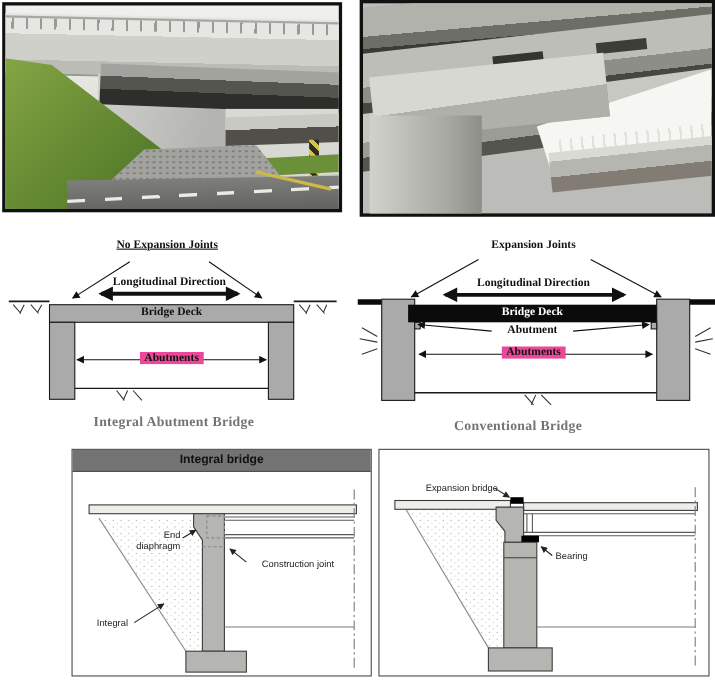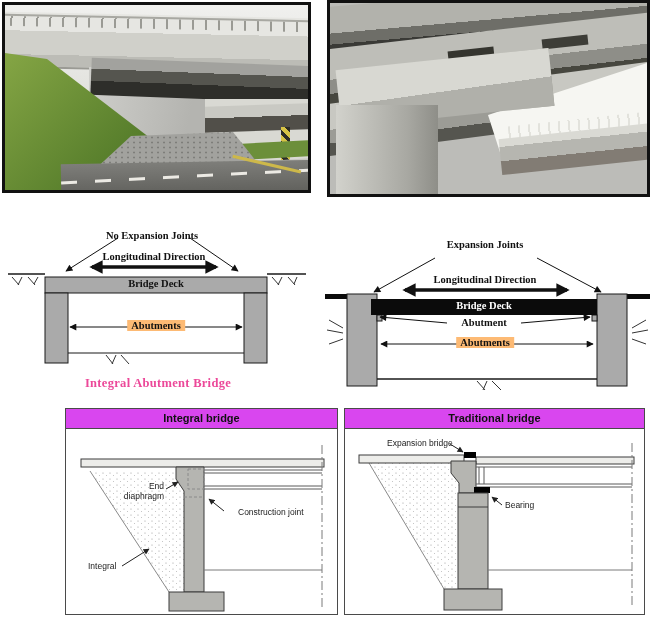--- a/index.html
+++ b/index.html
@@ -57,28 +57,28 @@
       background:linear-gradient(178deg,#d8d8d2 0 55%,#b0b0aa 55%),linear-gradient(90deg,rgba(0,0,0,0) 70%,#96968e);}
   .p2-col{left:6px;top:102px;width:102px;height:92px;
       background:linear-gradient(90deg,#d2d2cc,#a8a8a2 70%,#8e8e88);}
   .p2-shadow1{left:118px;top:46px;width:46px;height:10px;transform:rotate(-6deg);background:#35352f;}
   .p2-shadow2{left:212px;top:34px;width:46px;height:10px;transform:rotate(-6deg);background:#3d3d37;}
 
   
   .diagram{position:absolute;}
   .dia-label{position:absolute;font:bold 10.5px "Liberation Serif",serif;color:#111;
       white-space:nowrap;transform:translateX(-50%);}
-  .dia-label.onwhite{background:#fdba74;padding:0 4px;}
-  .dia-caption{position:absolute;font:bold 12.5px "Liberation Serif",serif;color:#ec4899;
+  .dia-label.onwhite{background:#ec4899;padding:0 4px;}
+  .dia-caption{position:absolute;font:bold 12.5px "Liberation Serif",serif;color:#737373;
       white-space:nowrap;transform:translateX(-50%);letter-spacing:.3px;}
   .deck-text-white{color:#fff;}
 
   
   .panel{position:absolute;border:1px solid #4a4a4a;background:#fff;}
-  .panel-header{height:19px;background:#d946ef;border-bottom:1px solid #4a4a4a;text-align:center;
+  .panel-header{height:19px;background:#737373;border-bottom:1px solid #4a4a4a;text-align:center;
       font:bold 11px/19px "Liberation Sans",sans-serif;color:#111;}
   .draw-label{position:absolute;font:8.5px/10px "Liberation Sans",sans-serif;color:#222;white-space:nowrap;}
   svg{display:block;}
 </style>
 </head>
 <body>
 
 <div class="canvas">
 
   <div class="photo p1">
@@ -137,28 +137,28 @@
         <path d="M12,65 l7,8 M22,65 l-4,8 M28,65 l7,8 M38,65 l-4,7"></path>
         <path d="M272,65 l7,8 M282,65 l-4,8 M288,65 l7,8 M297,65 l-3,7"></path>
         <path d="M106,143 l7,9 M116,143 l-4,9 M121,143 l8,9"></path>
       </g>
       <rect x="45" y="65" width="222" height="16" fill="#aaaaaa" stroke="#1a1a1a"></rect>
       <rect x="45" y="81" width="23" height="70" fill="#aaaaaa" stroke="#1a1a1a"></rect>
       <rect x="244" y="81" width="23" height="70" fill="#aaaaaa" stroke="#1a1a1a"></rect>
       <line x1="70" y1="115" x2="242" y2="115" stroke="#111" stroke-width="1" marker-start="url(#ahL)" marker-end="url(#ahL)"></line>
       <line x1="68" y1="141" x2="244" y2="141" stroke="#1a1a1a" stroke-width="1.2"></line>
     </svg>
-    <div class="dia-label" style="left:152px;top:18px;">No Expansion Joints</div>
+    <div class="dia-label" style="left:152px;top:5px;text-decoration:underline;">No Expansion Joints</div>
     <div class="dia-label" style="left:154px;top:39px;">Longitudinal Direction</div>
     <div class="dia-label" style="left:156px;top:66px;">Bridge Deck</div>
     <div class="dia-label onwhite" style="left:156px;top:108px;">Abutments</div>
     <div class="dia-caption" style="left:158px;top:164px;">Integral Abutment Bridge</div>
   </div>
 
-  <div class="diagram" style="left:325px;top:210px;width:325px;height:198px;margin-top:22px;">
+  <div class="diagram" style="left:325px;top:210px;width:325px;height:198px;">
     <svg width="325" height="198" viewBox="0 0 325 198">
       <defs>
         <marker id="ahR" viewBox="0 0 10 10" refX="9" refY="5" markerWidth="9" markerHeight="7" orient="auto-start-reverse">
             <path d="M0,0 L10,5 L0,10 Z" fill="#111"></path>
           </marker>
         <marker id="ahRT" viewBox="0 0 10 10" refX="8" refY="5" markerWidth="4.6" markerHeight="3.8" orient="auto-start-reverse">
             <path d="M0,0 L10,5 L0,10 Z" fill="#111"></path>
           </marker>
       </defs>
       <g stroke="#111" stroke-width="1" fill="none">
@@ -185,20 +185,21 @@
         <path d="M4,88 l14,8 M2,98 l16,3 M4,112 l14,-5"></path>
         <path d="M321,88 l-14,8 M323,98 l-16,3 M321,112 l-14,-5"></path>
         <path d="M152,149 l8,9 M162,149 l-4,9 M167,149 l9,9"></path>
       </g>
     </svg>
     <div class="dia-label" style="left:160px;top:7px;">Expansion Joints</div>
     <div class="dia-label" style="left:160px;top:42px;">Longitudinal Direction</div>
     <div class="dia-label deck-text-white" style="left:159px;top:68px;">Bridge Deck</div>
     <div class="dia-label" style="left:159px;top:85px;background:#fff;padding:0 3px;">Abutment</div>
     <div class="dia-label onwhite" style="left:160px;top:105px;">Abutments</div>
+    <div class="dia-caption" style="left:146px;top:170px;">Conventional Bridge</div>
   </div>
 
   <div class="panel" style="left:65px;top:408px;width:271px;height:205px;">
     <div class="panel-header">Integral bridge</div>
     <svg class="abs" style="left:0;top:20px;" width="271" height="184" viewBox="0 0 271 184">
       <defs>
         <pattern id="stipL" width="7" height="6" patternUnits="userSpaceOnUse">
           <circle cx="2" cy="2" r="0.6" fill="#9a9a9a"></circle>
             <circle cx="5.5" cy="4.5" r="0.5" fill="#b4b4b4"></circle>
         </pattern>
@@ -229,21 +230,20 @@
     </svg>
     <div class="draw-label" style="left:48px;top:72px;width:50px;text-align:right;">
       <div>End</div>
       <div>diaphragm</div>
     </div>
     <div class="draw-label" style="left:172px;top:98px;">Construction joint</div>
     <div class="draw-label" style="left:22px;top:152px;">Integral</div>
   </div>
 
   <div class="panel" style="left:344px;top:408px;width:299px;height:205px;">
-    <div class="panel-header">Traditional bridge</div>
     <svg class="abs" style="left:0;top:20px;" width="299" height="184" viewBox="0 0 299 184">
       <defs>
         <pattern id="stipR" width="7" height="6" patternUnits="userSpaceOnUse">
           <circle cx="2" cy="2" r="0.6" fill="#9a9a9a"></circle>
             <circle cx="5.5" cy="4.5" r="0.5" fill="#b4b4b4"></circle>
         </pattern>
         <marker id="ahS2" viewBox="0 0 10 10" refX="9" refY="5" markerWidth="7" markerHeight="6" orient="auto">
             <path d="M0,0 L10,5 L0,10 Z" fill="#222"></path>
           </marker>
       </defs>

